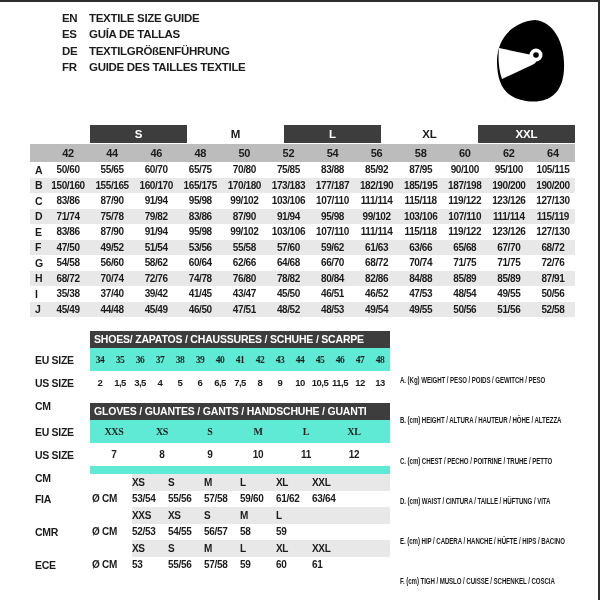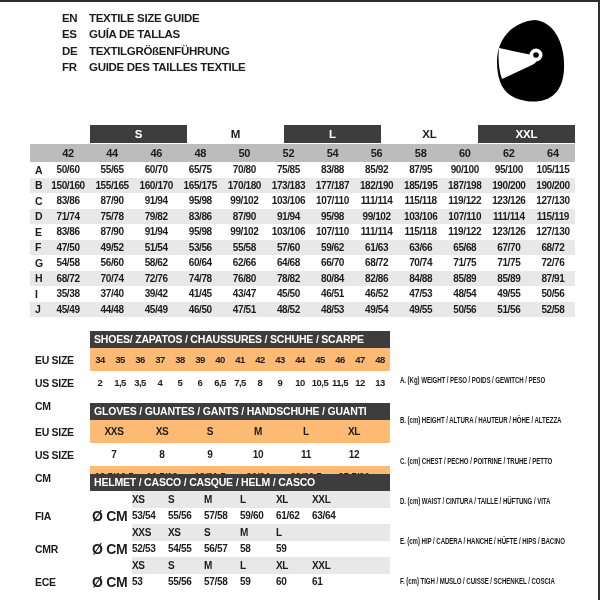--- a/index.html
+++ b/index.html
@@ -35,30 +35,30 @@
   
   .section { position:absolute; left:35px; font-weight:bold; }
   .shoes-section  { top:331px; }
   .gloves-section { top:403px; }
   .helmet-section { top:474px; }
   .title-bar { margin-left:55px; width:300px; height:17px; background:#3d3d3d; color:#fff;
                font-size:10.5px; line-height:17px; padding-left:4px; letter-spacing:-0.2px; white-space:nowrap; }
   .s-row { display:flex; height:23px; align-items:center; }
   .row-label { width:55px; font-size:10.5px; letter-spacing:-0.3px; }
   .cells { display:flex; width:300px; height:100%; align-items:center; }
-  .s-row[data-shaded="true"] .cells { background:#fdba74; }
+  .s-row[data-shaded="true"] .cells { background:#5eead4;font-family:Liberation Serif, serif; }
   .shoes-section .cell { flex:1; text-align:center; font-size:9.5px; letter-spacing:-0.5px; }
   .gloves-section .cell { width:48px; text-align:center; font-size:10px; letter-spacing:-0.3px; }
 
   .helmet-group { display:flex; }
   .hg-label { width:55px; display:flex; align-items:flex-end; padding-bottom:2px; font-size:10.5px; letter-spacing:-0.3px; }
   .hg-rows { width:300px; }
   .h-row { display:flex; height:16.5px; align-items:center; }
   .h-row[data-shaded="true"] { background:#e8e8e8; }
-  .h-first { width:42px; font-size:14px; padding-left:2px; letter-spacing:-0.3px; }
+  .h-first { width:42px; font-size:10px; padding-left:2px; letter-spacing:-0.3px; }
   .h-cell { width:36px; font-size:10px; text-align:left; letter-spacing:-0.3px; }
   .helmet-section .h-row.sizes .h-first { background:#fff; height:100%; }
 
   
   .legend { position:absolute; top:334px; left:400px; width:300px; font-weight:bold; font-size:8.5px;
             line-height:13.4px; letter-spacing:-0.1px; transform:scaleX(0.72); transform-origin:left top;
             white-space:pre-line; }
   .legend-item { display:block; }
 </style>
 </head>
@@ -584,21 +584,20 @@
 
             <div class="cell">23/26,5</div>
 
             <div class="cell">25,5/30</div>
           </div>
       </div>
     </div>
 </div>
 
 <div class="section helmet-section">
-  <div class="title-bar">HELMET / CASCO / CASQUE / HELM / CASCO</div>
   <div>
 
       <div class="helmet-group">
         <div class="hg-label">FIA</div>
         <div class="hg-rows">
           <div class="h-row sizes" data-shaded="true">
             <div class="h-first"></div>
             <div style="display:flex;">
 
                 <div class="h-cell">XS</div>

